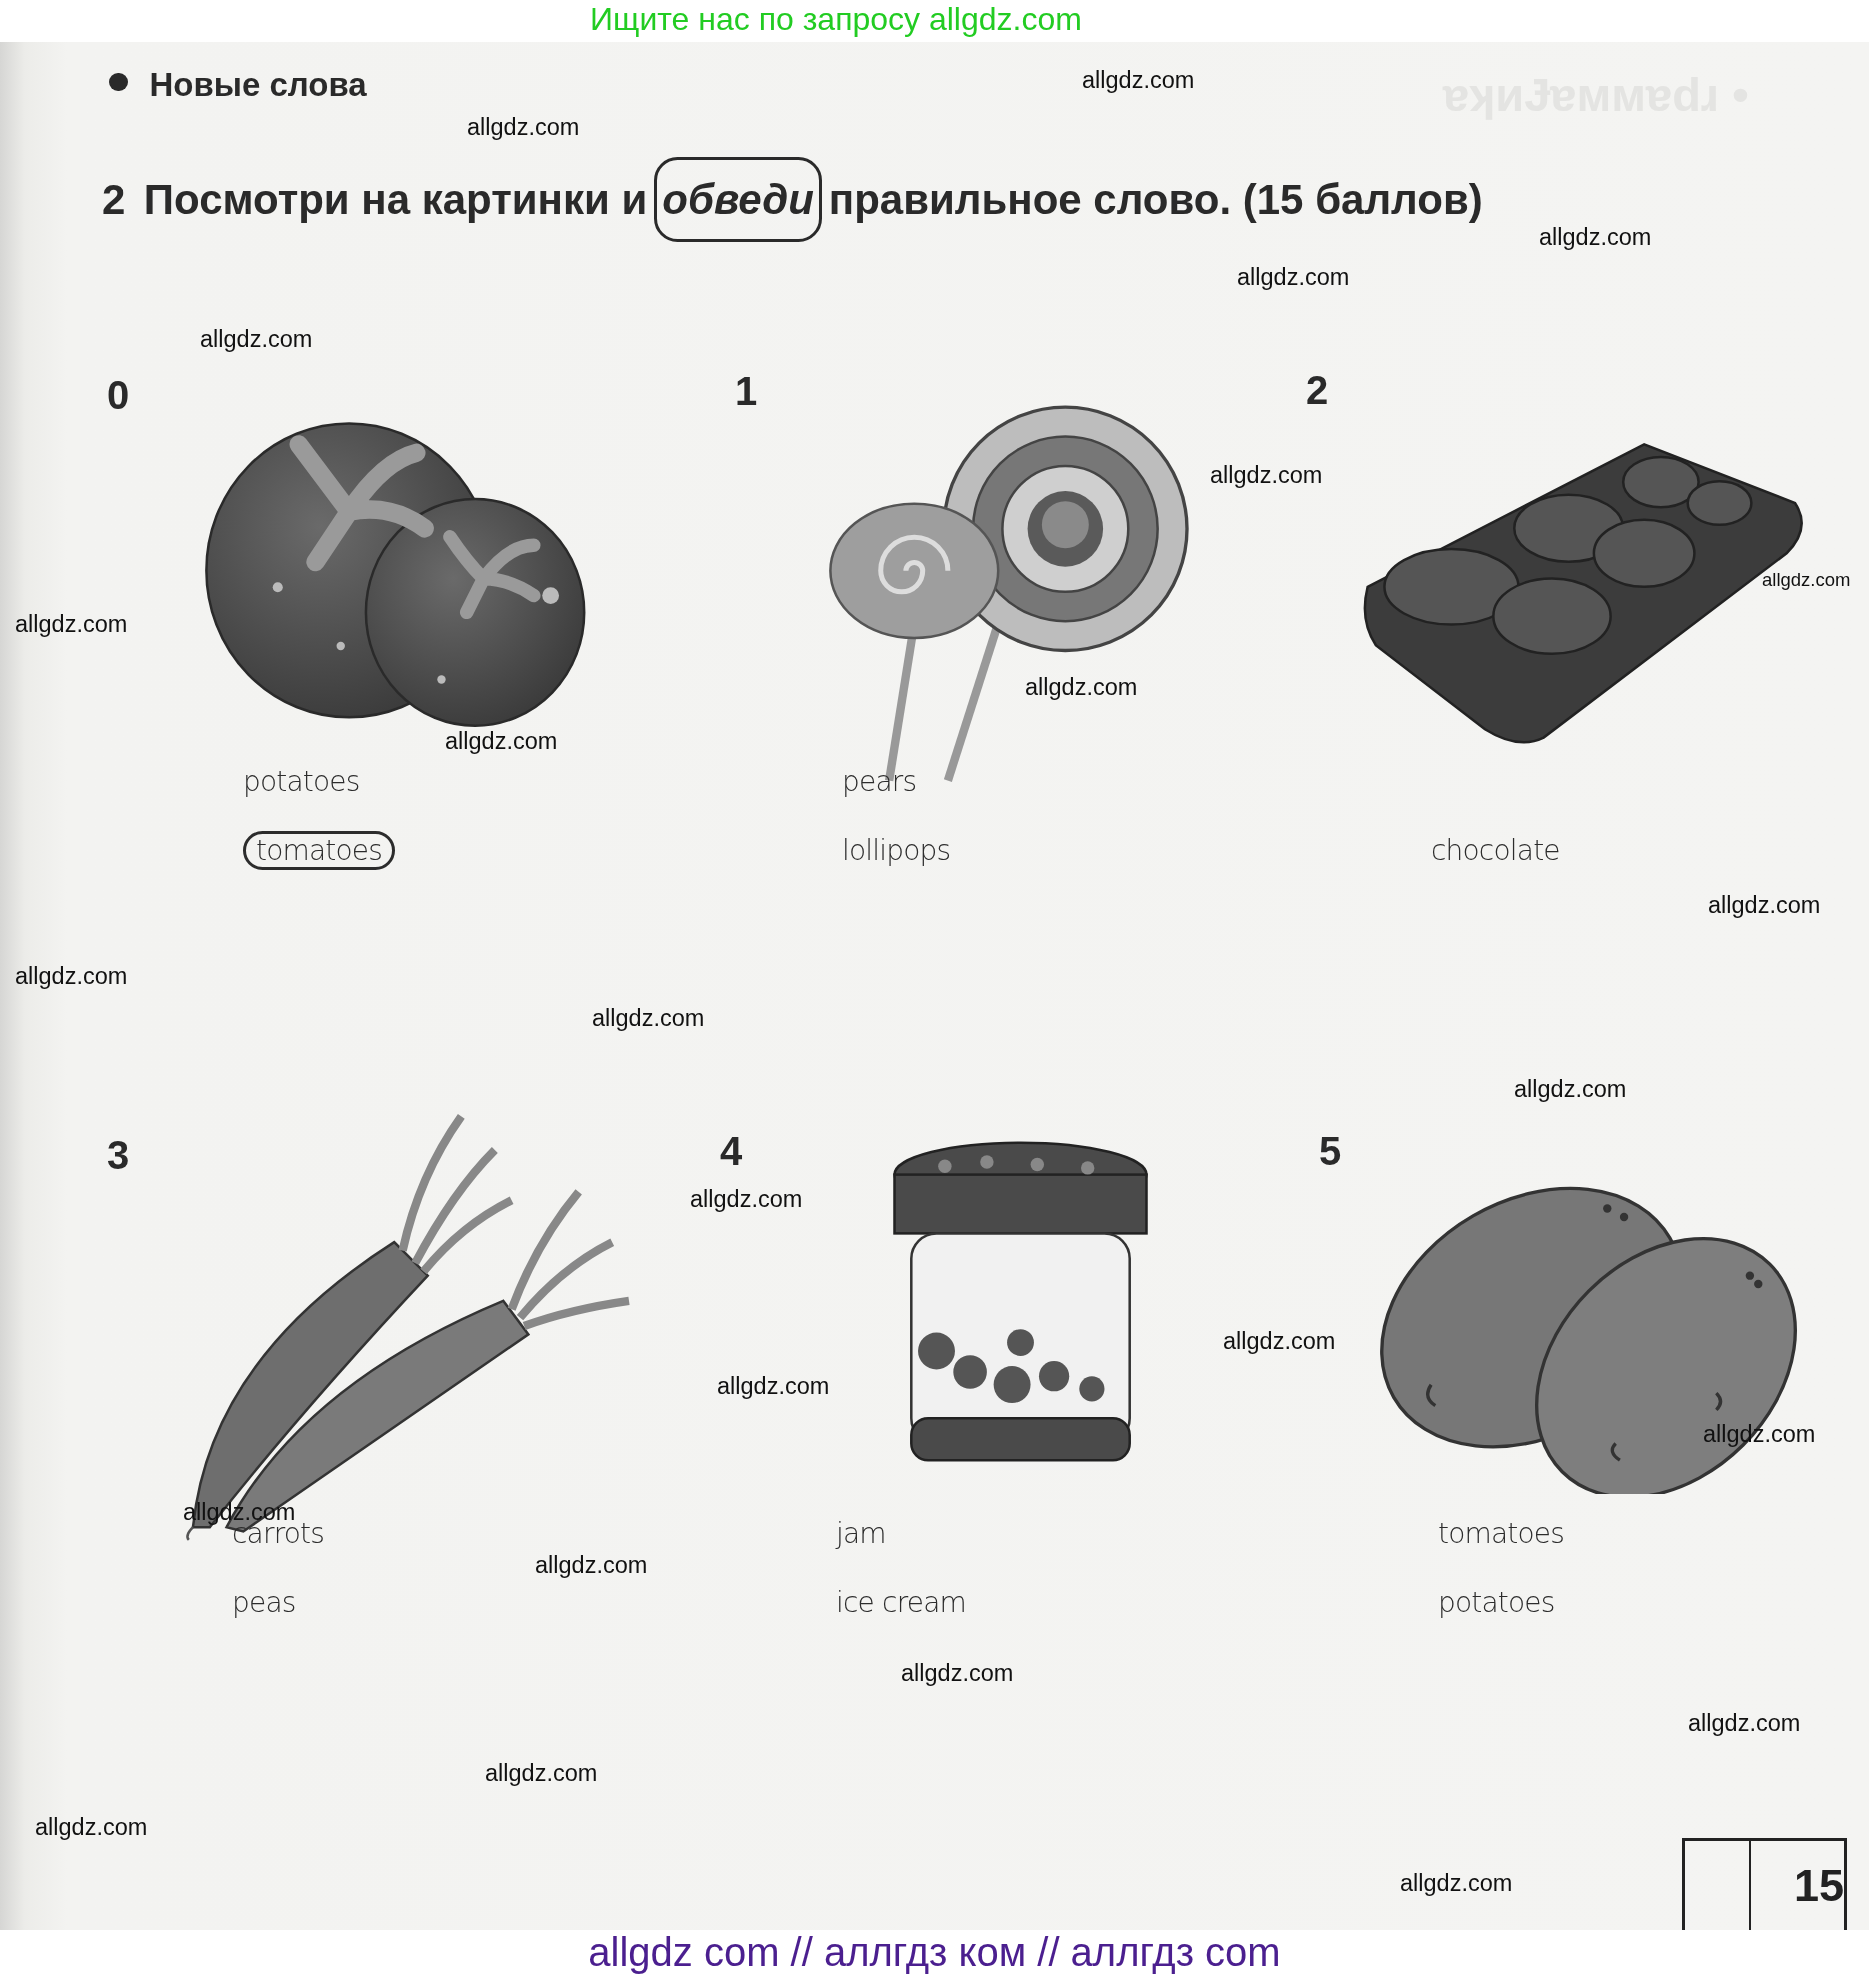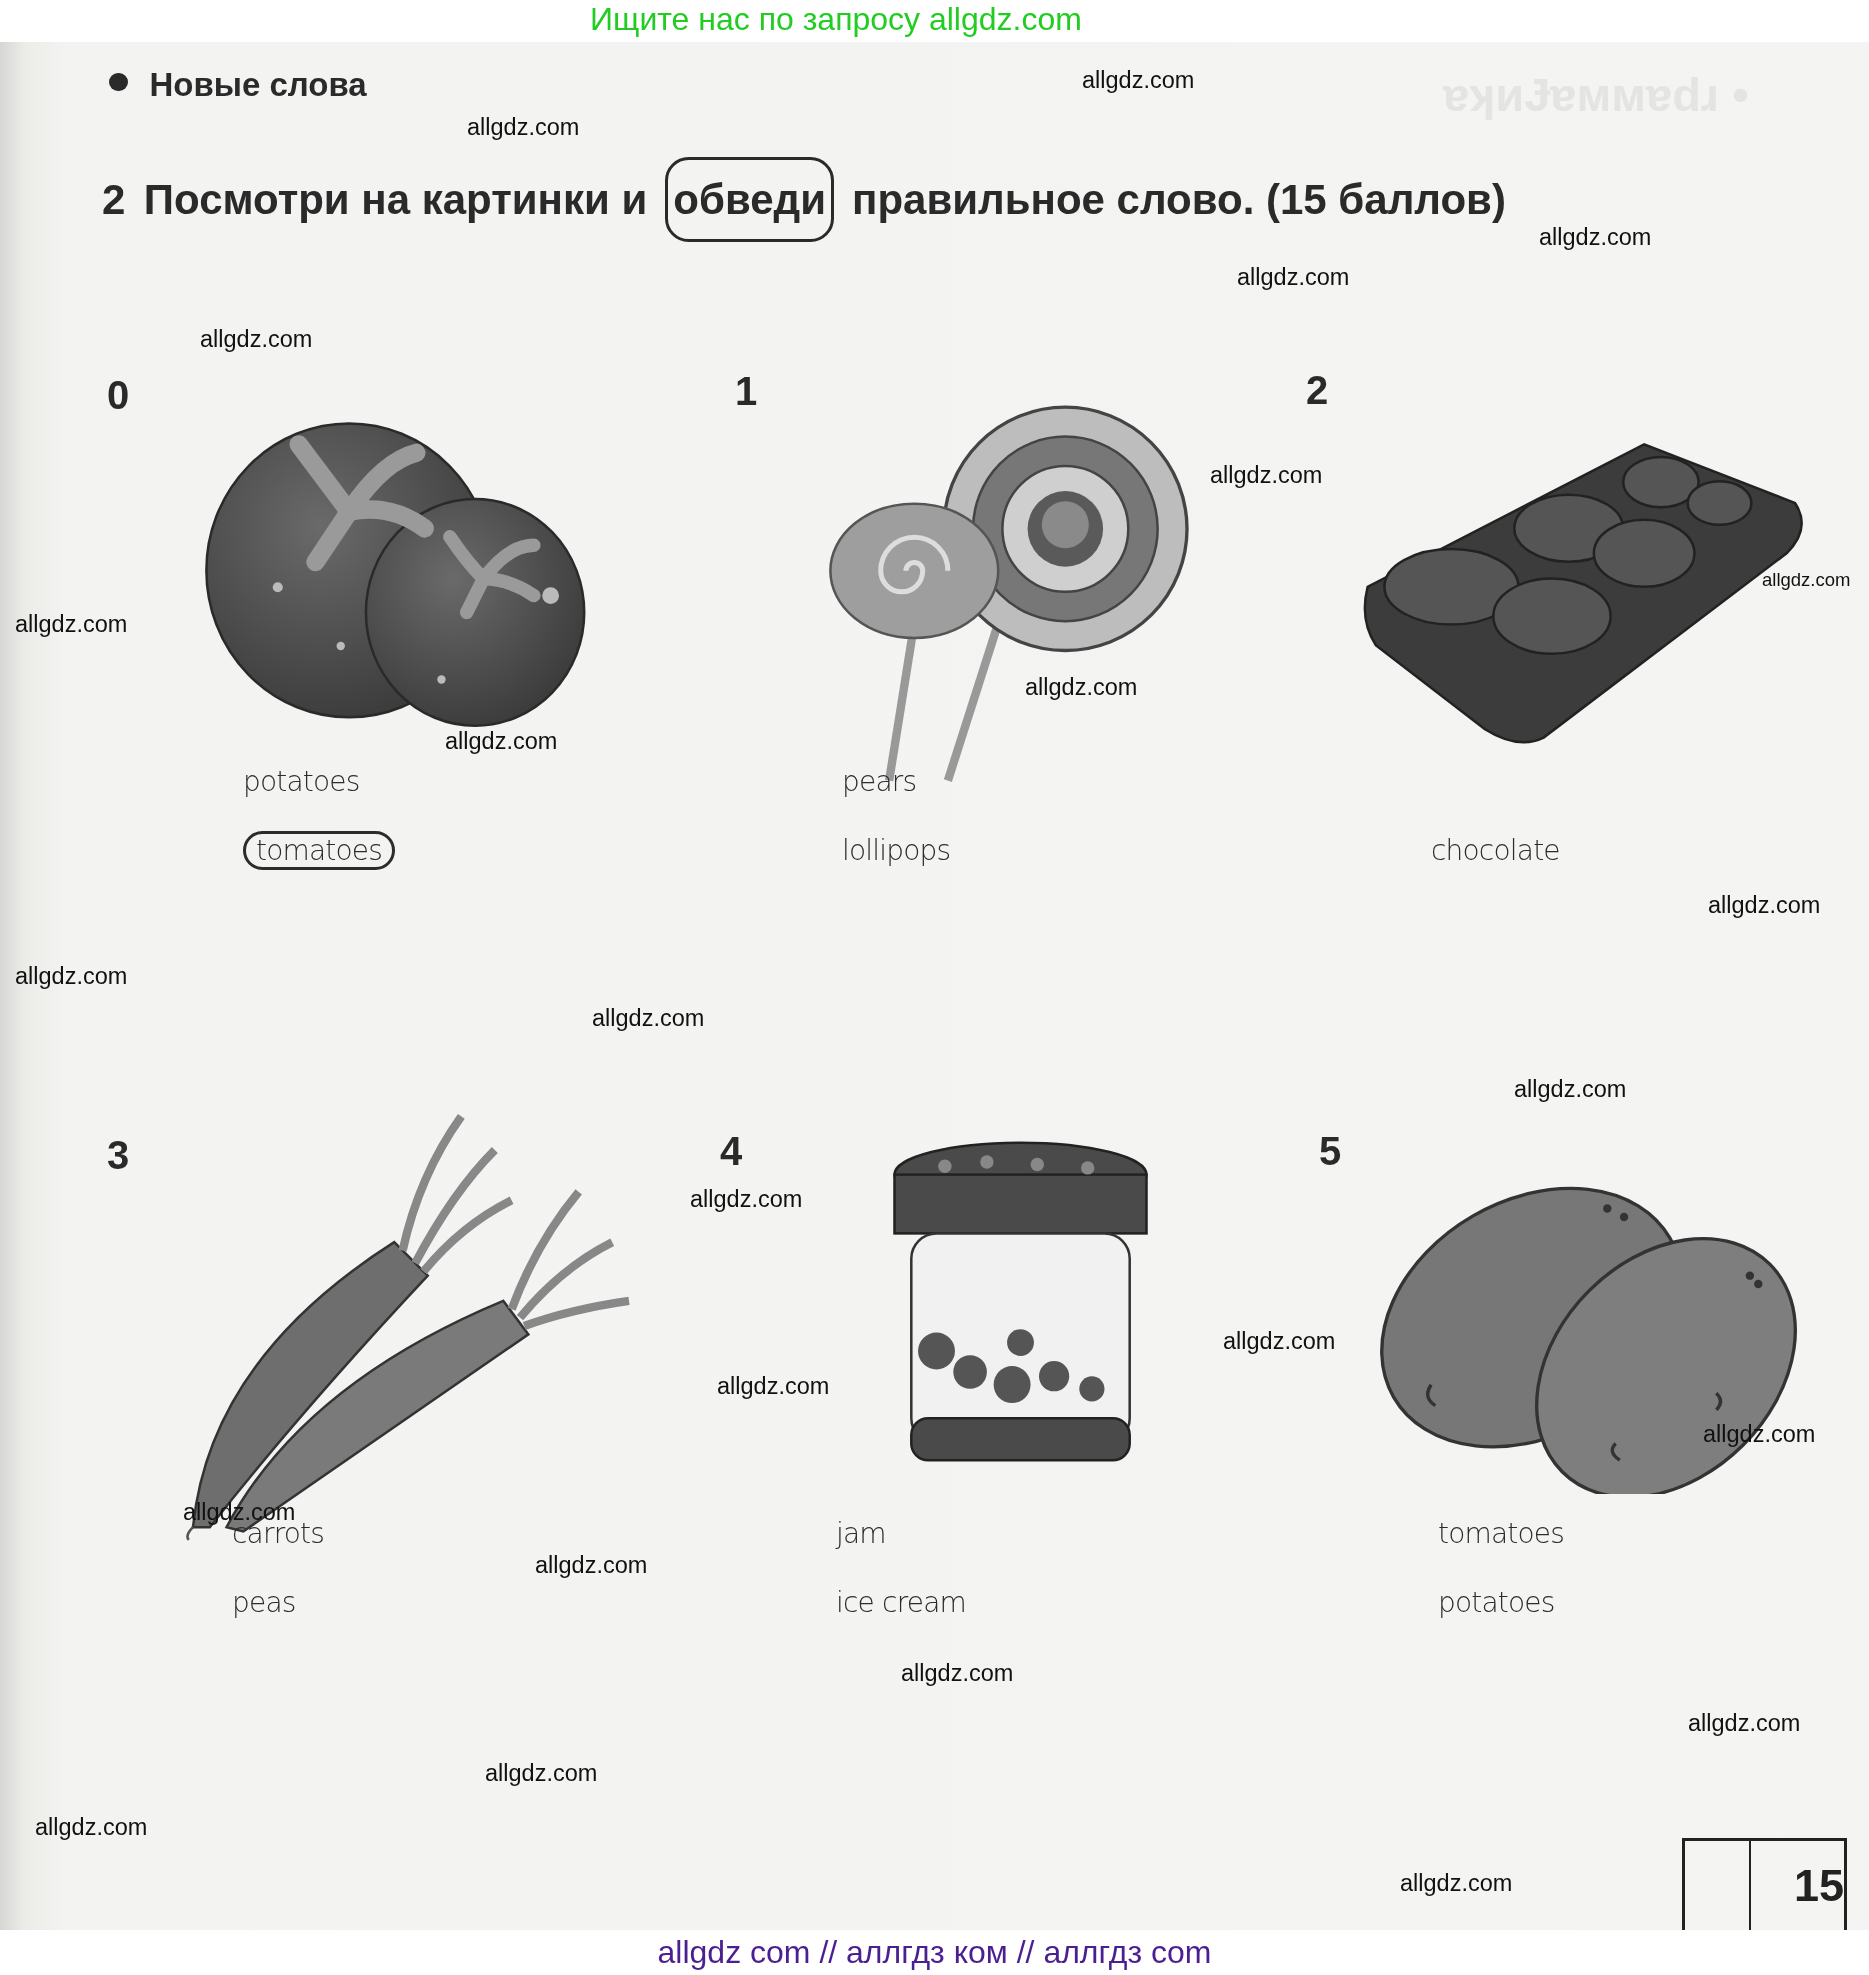--- a/index.html
+++ b/index.html
@@ -1,26 +1,26 @@
 <!DOCTYPE html>
 <html style="font-size:13.4px"><head>
 <meta charset="utf-8">
 <style>
   html,body{margin:0;padding:0;}
   body{width:1869px;height:1975px;position:relative;background:#ffffff;overflow:hidden;font-family:"Liberation Sans",sans-serif;}
   .top-banner{position:absolute;left:0;top:0;width:1672px;height:42px;background:#fff;text-align:center;}
   .top-banner span{font-family:"Liberation Sans",sans-serif;font-size:32px;color:#22cc22;line-height:39px;}
   .page{position:absolute;left:0;top:42px;width:1869px;height:1888px;background:linear-gradient(90deg,#d6d6d4 0px,#ecece9 25px,#f3f3f1 67px,#f4f4f2 100%);overflow:hidden;}
   .bottom-banner{position:absolute;left:0;top:1930px;width:1869px;height:45px;background:#fff;text-align:center;}
-  .bottom-banner span{font-size:32px;color:#4b1f8f;line-height:45px;}
+  .bottom-banner span{font-size:40px;color:#4b1f8f;line-height:45px;}
   .section-title{position:absolute;left:109px;top:23.5px;font-size:33px;font-weight:bold;color:#2a2a2a;}
   .section-title .bullet{display:inline-block;width:18.5px;height:18.5px;border-radius:50%;background:#2a2a2a;margin-right:22px;vertical-align:middle;position:relative;top:-5px;}
   .task{position:absolute;left:102px;top:134px;font-size:42px;font-weight:bold;color:#2a2a2a;white-space:nowrap;}
   .task .num{margin-right:18.5px;}
-  .task .circled{border:3.4px solid #2a2a2a;border-radius:23.5px;padding:16px 5px;margin:0 18px;}
+  .task .circled{border:3.4px solid #2a2a2a;border-radius:23.5px;padding:16px 5px;margin:0 7px;font-style:italic;}
   .item-num{position:absolute;font-size:40px;font-weight:bold;color:#2a2a2a;}
   .word{position:absolute;font-family:"DejaVu Sans",sans-serif;font-size:28px;color:#2c2c2c;text-align:left;width:336px;letter-spacing:-0.8px;font-weight:300;}
   .word.circled span{border:3.4px solid #2c2c2c;border-radius:20px;padding:0 10px;}
   .pic{position:absolute;}
   .wm{position:absolute;font-size:23.5px;color:#111;white-space:nowrap;}
   .score-box{position:absolute;left:1682px;top:1796px;width:159px;height:89px;border:3.4px solid #222;display:flex;}
   .score-box .empty{width:77px;border-right:2.5px solid #222;}
   .score-box .val{flex:1;font-size:45px;font-weight:bold;color:#222;display:flex;align-items:center;justify-content:center;margin-left:43px;}
   .ghost{position:absolute;color:#e4e4e2;font-weight:bold;}
 </style>

